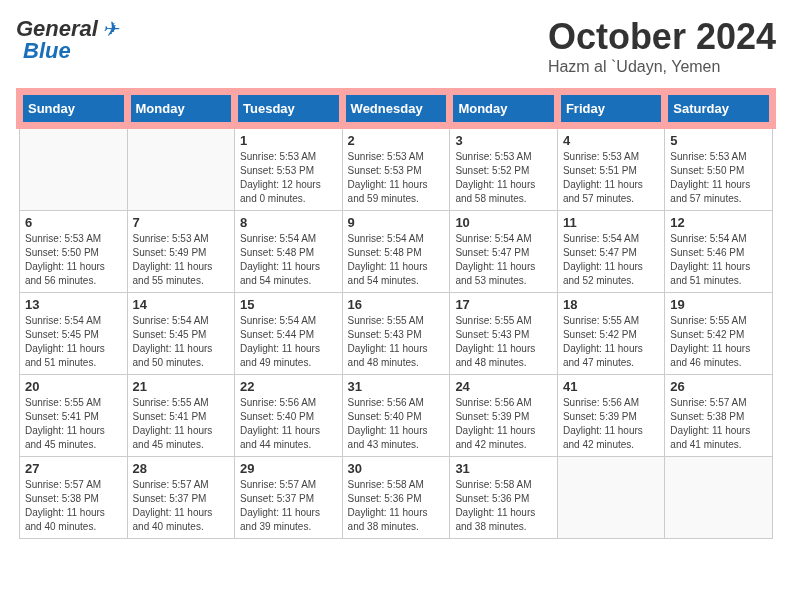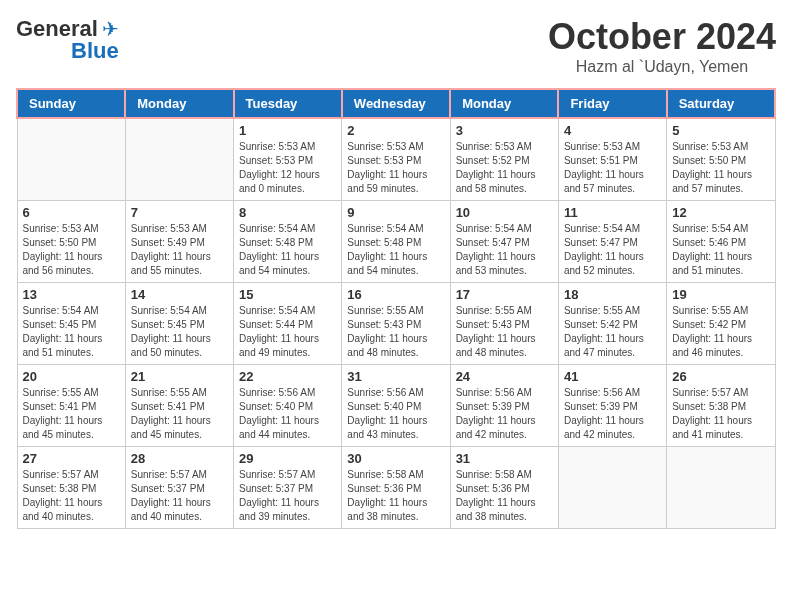--- a/index.html
+++ b/index.html
@@ -12,47 +12,48 @@
     }
     .header {
       display: flex;
       justify-content: space-between;
       align-items: flex-start;
       margin-bottom: 12px;
     }
     .logo {
       display: flex;
       flex-direction: column;
-      align-items: flex-end;
+      align-items: flex-start;
+      font-style: italic;
     }
     .title-section {
-      text-align: center;
+      text-align: left;
     }
     .month-title {
       font-size: 36px;
       font-weight: bold;
       color: #333;
     }
     .location-title {
       font-size: 16px;
       color: #555;
     }
     .calendar {
       width: 100%;
       border-collapse: collapse;
       font-size: 11px;
     }
     .calendar th {
       background-color: #1a6fba;
       color: #fff;
       text-align: left;
-      padding: 6px 11px;
+      padding: 6px 5px;
       font-size: 13px;
       font-weight: bold;
-      border: 2px solid #fca5a5;
+      border: 7px solid #fca5a5;
     }
     .calendar td {
       border: 1px solid #ccc;
       vertical-align: top;
       padding: 4px 5px;
       width: 108px;
       min-height: 80px;
       background: #fff;
     }
     .calendar td.empty {

